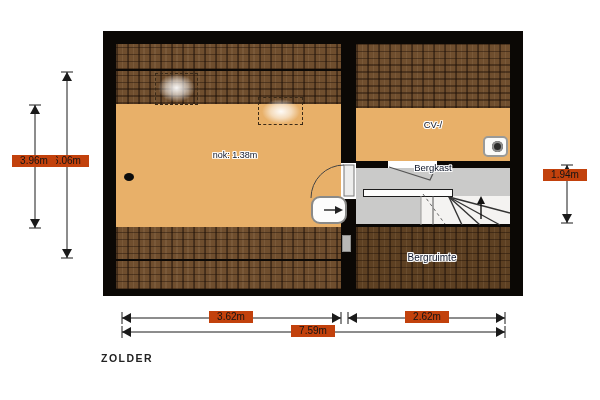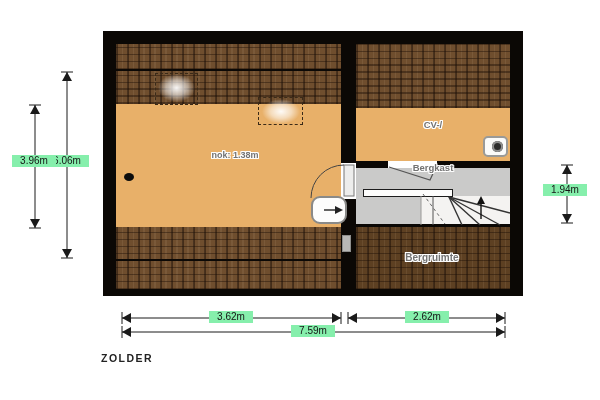--- a/index.html
+++ b/index.html
@@ -34,27 +34,27 @@
     background:radial-gradient(closest-side, rgba(255,255,255,.95), rgba(255,255,255,.55) 55%, rgba(255,255,255,0));}
 
   
   .boiler{background:#fbfbfa;border:2px solid #9a9a98;border-radius:5px;}
   .boiler .drum{position:absolute;right:3px;top:3px;width:11px;height:11px;border-radius:50%;
     background:#2c2c2c;box-shadow:inset 0 0 0 2px #8f8f8f;}
 
   .gray-inset{background:#b8b8b6;border:1px solid #8e8e8c;}
 
   
-  .room-label{color:#737373;font-weight:bold;text-align:center;line-height:1.15;
+  .room-label{color:#0f172a;font-weight:normal;text-align:center;line-height:1.15;
     text-shadow:-1px -1px 0 #fff,1px -1px 0 #fff,-1px 1px 0 #fff,1px 1px 0 #fff,
                 0 -1px 0 #fff,0 1px 0 #fff,-1px 0 0 #fff,1px 0 0 #fff;}
   .room-label .main{font-size:11px;display:block;}
   .room-label .sub{font-size:9px;display:block;}
 
-  .dim-label{background:#86efac;color:#141414;font-size:10px;line-height:12px;
+  .dim-label{background:#c2410c;color:#141414;font-size:10px;line-height:12px;
     text-align:center;padding:0 1px;white-space:nowrap;}
 
   .plan-title{color:#222;font-size:10.5px;font-weight:bold;letter-spacing:1.5px;}
 
   svg.overlay{position:absolute;left:0;top:0;pointer-events:none;}
 </style>
 </head>
 <body>
 
 <div id="stage">
@@ -164,20 +164,20 @@
     <span class="sub" style="font-size:9.5px;">CV-/</span>
     <span class="sub" style="font-size:9.5px;margin-top:32px;">Bergkast</span>
   </div>
 
   <div class="abs room-label" style="left:382px;top:252px;width:100px;">
     <span class="sub" style="font-size:10px;">Bergruimte</span>
   </div>
 
   <div class="abs dim-label" style="left:45px;top:155px;width:44px;z-index:5;">6.06m</div>
   <div class="abs dim-label" style="left:12px;top:155px;width:44px;z-index:6;">3.96m</div>
-  <div class="abs dim-label" style="left:543px;top:184px;width:44px;">1.94m</div>
+  <div class="abs dim-label" style="left:543px;top:169px;width:44px;">1.94m</div>
   <div class="abs dim-label" style="left:209px;top:311px;width:44px;">3.62m</div>
   <div class="abs dim-label" style="left:405px;top:311px;width:44px;">2.62m</div>
   <div class="abs dim-label" style="left:291px;top:325px;width:44px;">7.59m</div>
 
   <div class="abs plan-title" style="left:101px;top:352px;">ZOLDER</div>
 
 </div>
 
 </body></html>

